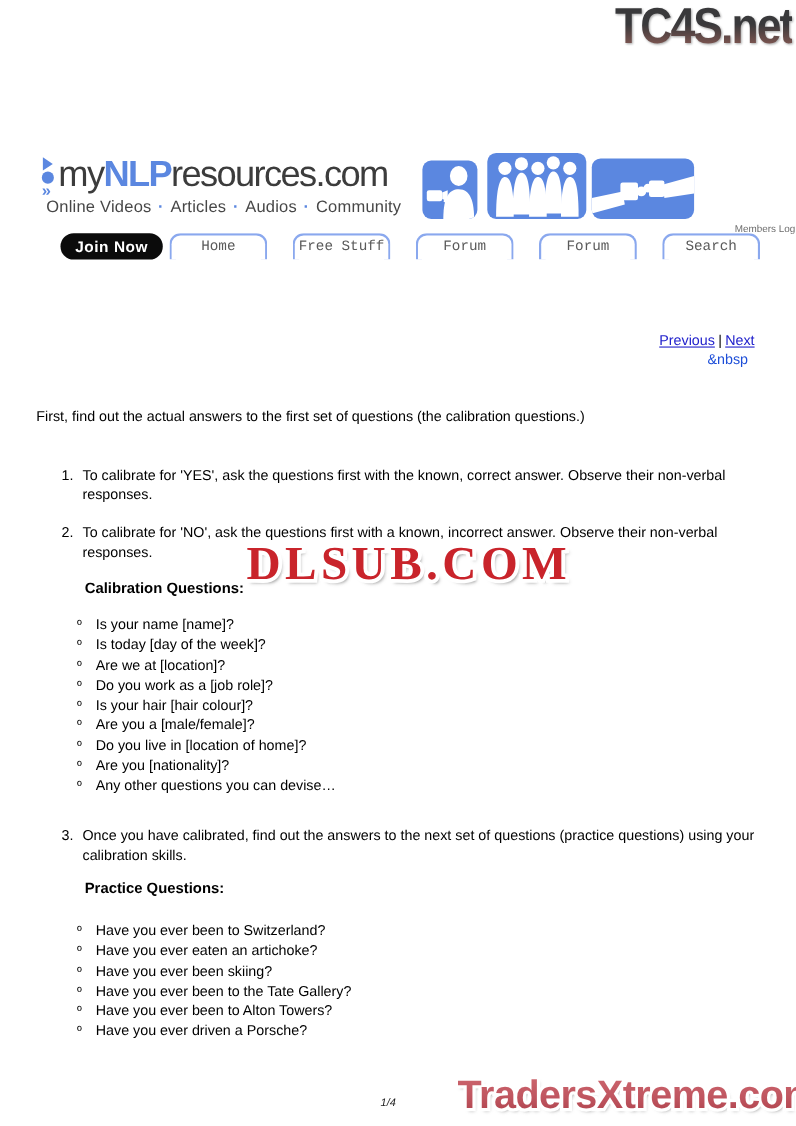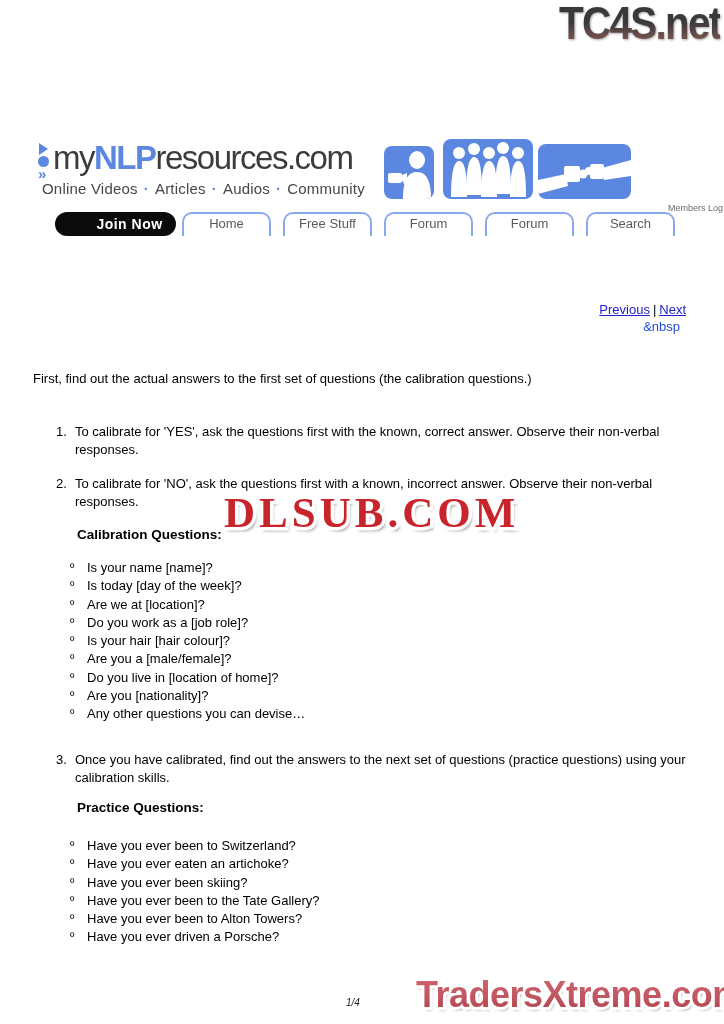--- a/index.html
+++ b/index.html
@@ -30,21 +30,21 @@
   
   .tile{position:absolute;background:var(--accent_blue);border-radius:8px;overflow:hidden;}
   .tile svg{display:block;width:100%;height:100%;}
   #tile-1{left:346px;top:8px;width:50px;height:53px;}
   #tile-2{left:405px;top:1px;width:90px;height:60px;}
   #tile-3{left:500px;top:6px;width:93px;height:55px;}
   .members{position:absolute;right:-45px;top:65px;font-size:9px;color:#6b6b6b;white-space:nowrap;}
   
   .nav{position:absolute;left:55px;top:212px;height:24px;display:flex;gap:6px;align-items:stretch;}
   .join{width:93px;background:#0b0b0b;border-radius:12px;color:#fff;font-weight:bold;font-size:14px;
-        display:flex;align-items:center;justify-content:center;letter-spacing:.5px;padding-left:28px;}
+        display:flex;align-items:center;justify-content:center;letter-spacing:.5px;}
   .tab{width:89px;background:#fff;border:2px solid var(--tab_border);border-bottom:none;
        border-radius:10px 10px 0 0;color:#5a5a5a;font-size:13px;
        display:flex;align-items:flex-start;justify-content:center;padding-top:2px;box-sizing:border-box;}
   
   .title-line{position:absolute;left:196px;top:233px;white-space:nowrap;font-size:13.5px;display:flex;gap:12px;align-items:baseline;}
   .title-line .t-bold{font-weight:bold;}
   
   .pagination{position:absolute;right:38px;top:302px;text-align:right;font-size:13px;line-height:16px;}
   .pagination a{color:var(--link_blue);text-decoration:underline;cursor:pointer;}
   .pag-sep{color:#000;margin:0 3px;}
@@ -148,21 +148,21 @@
           <rect x="52" y="20" width="14" height="15" rx="2"></rect>
           <circle cx="51" cy="27" r="4"></circle>
         </g>
       </svg>
     </div>
     <div class="members">Members Log In</div>
   </div>
 
   <div class="nav">
     <div class="join">Join Now</div>
-    <div style="display:flex;gap:12px;">
+    <div style="display:flex;gap:23px;font-family:Liberation Mono, monospace;">
 
     <div class="tab">Home</div>
         <div class="tab">Free Stuff</div>
         <div class="tab">Forum</div>
         <div class="tab">Forum</div>
         <div class="tab">Search</div>
       </div>
   </div>
 
 

